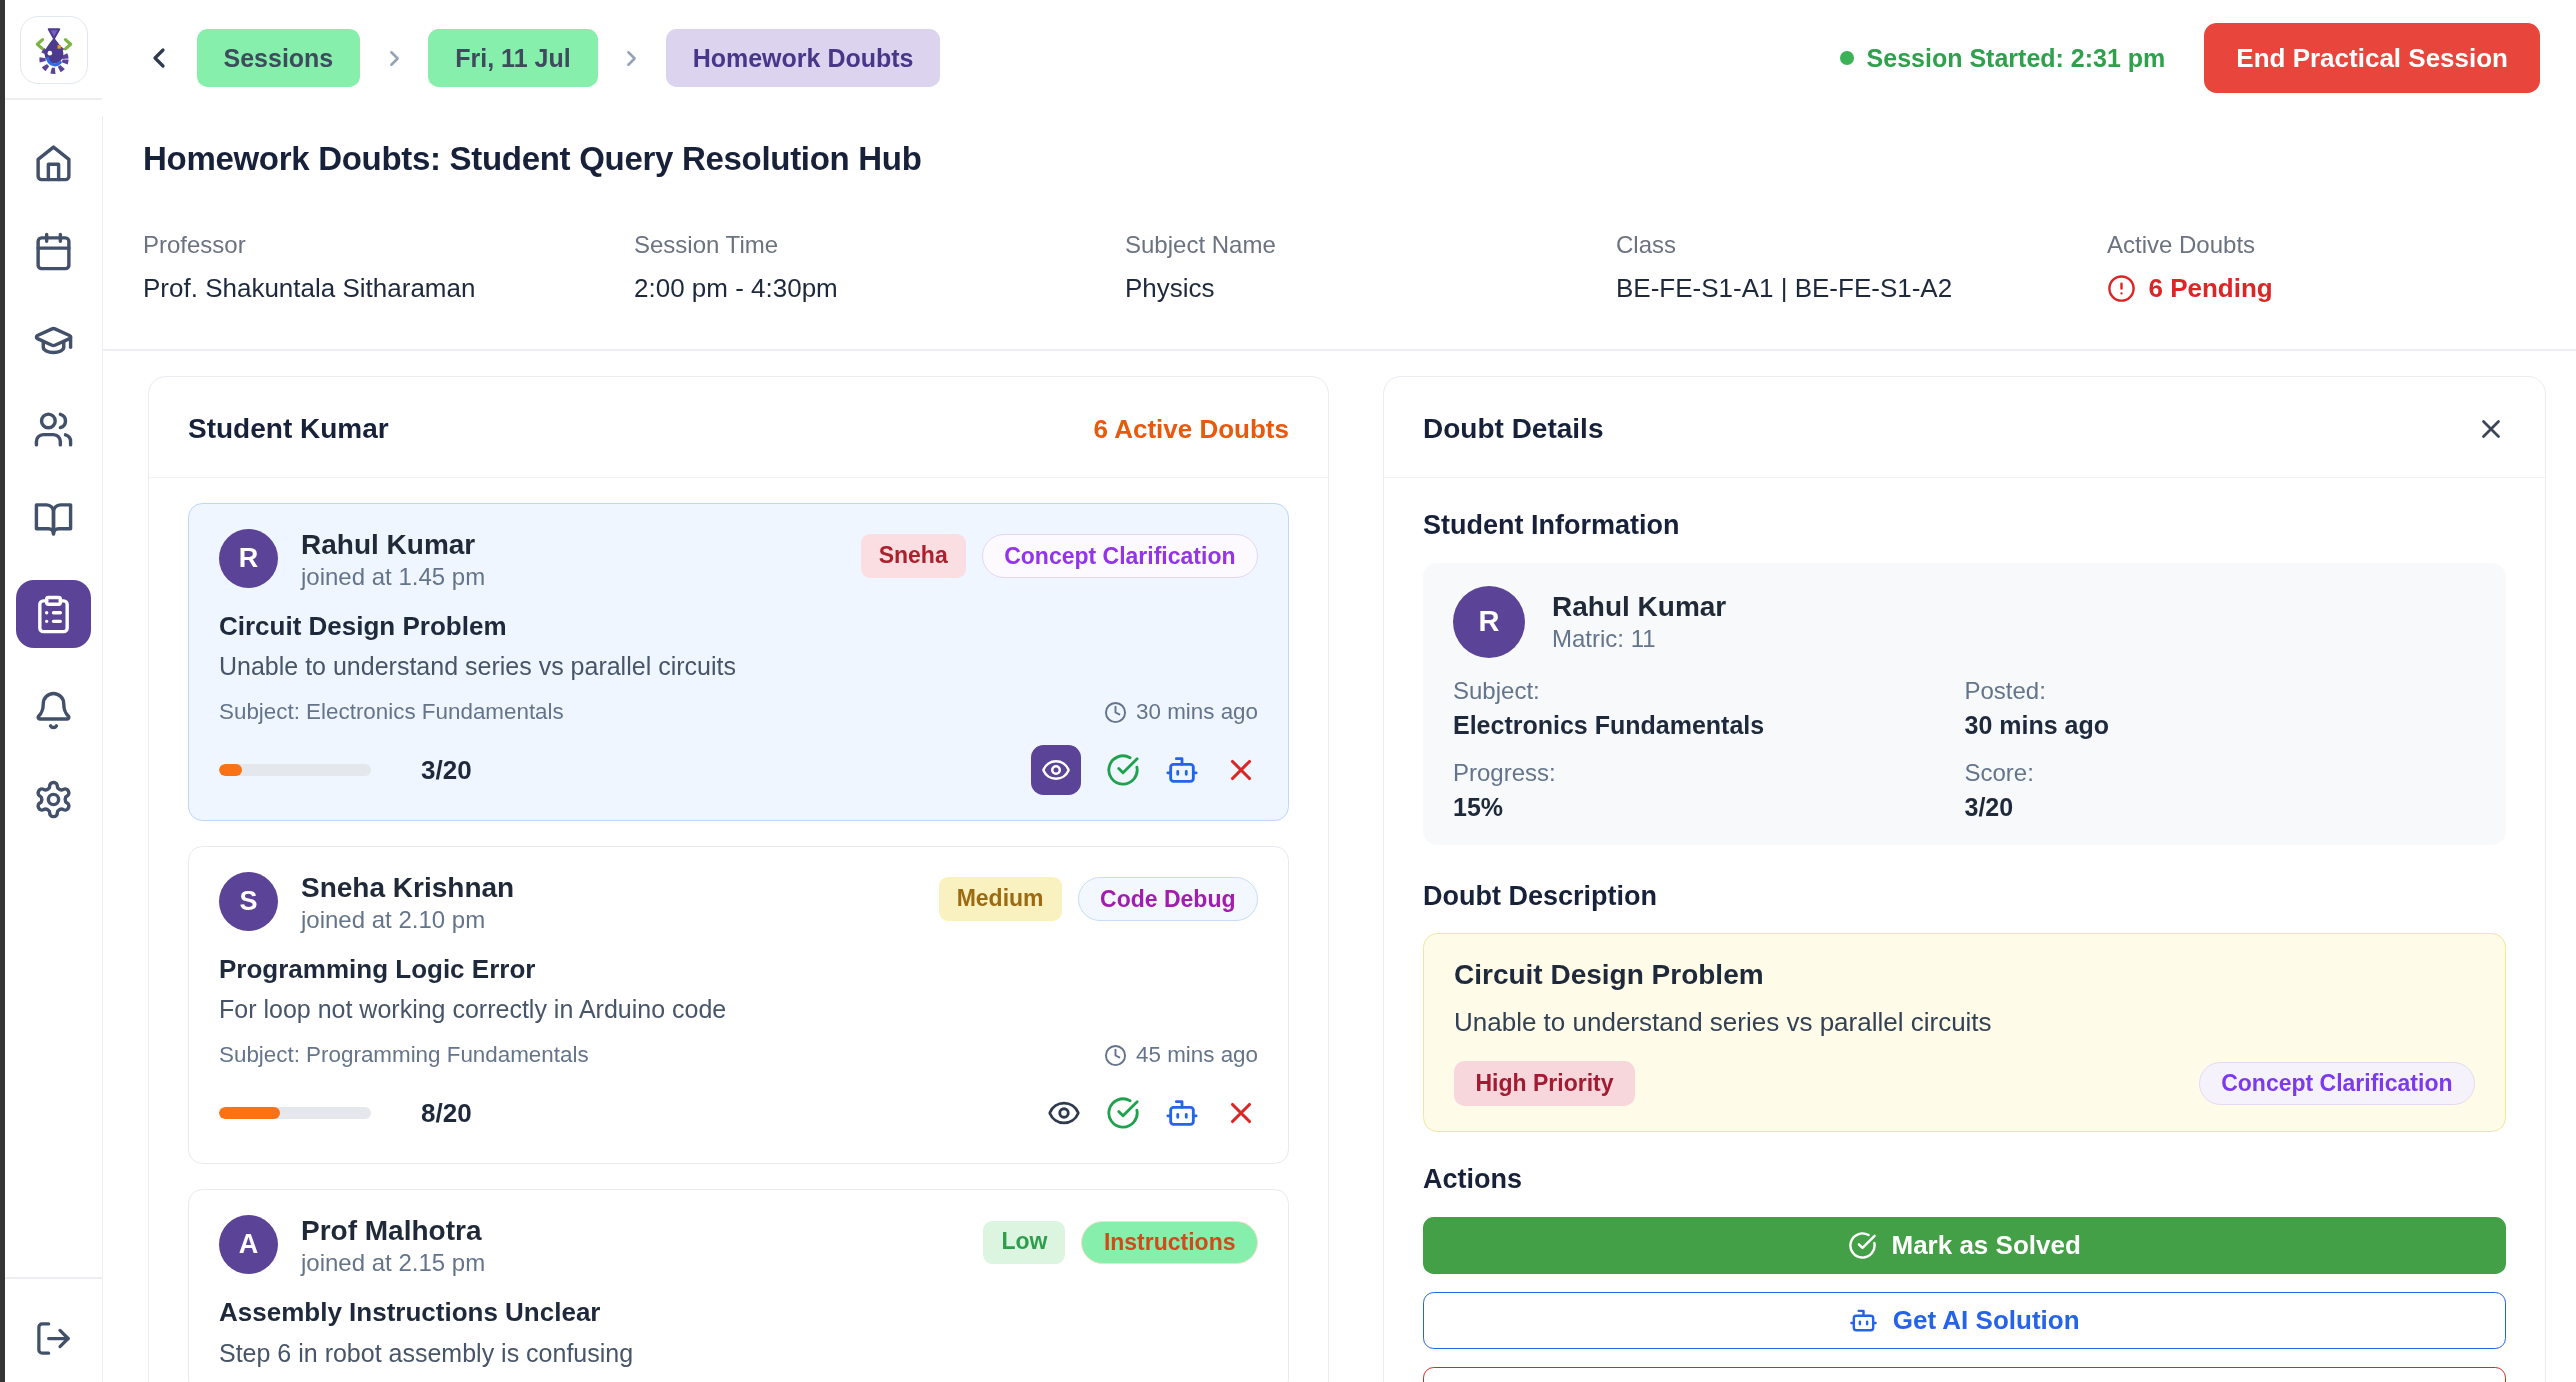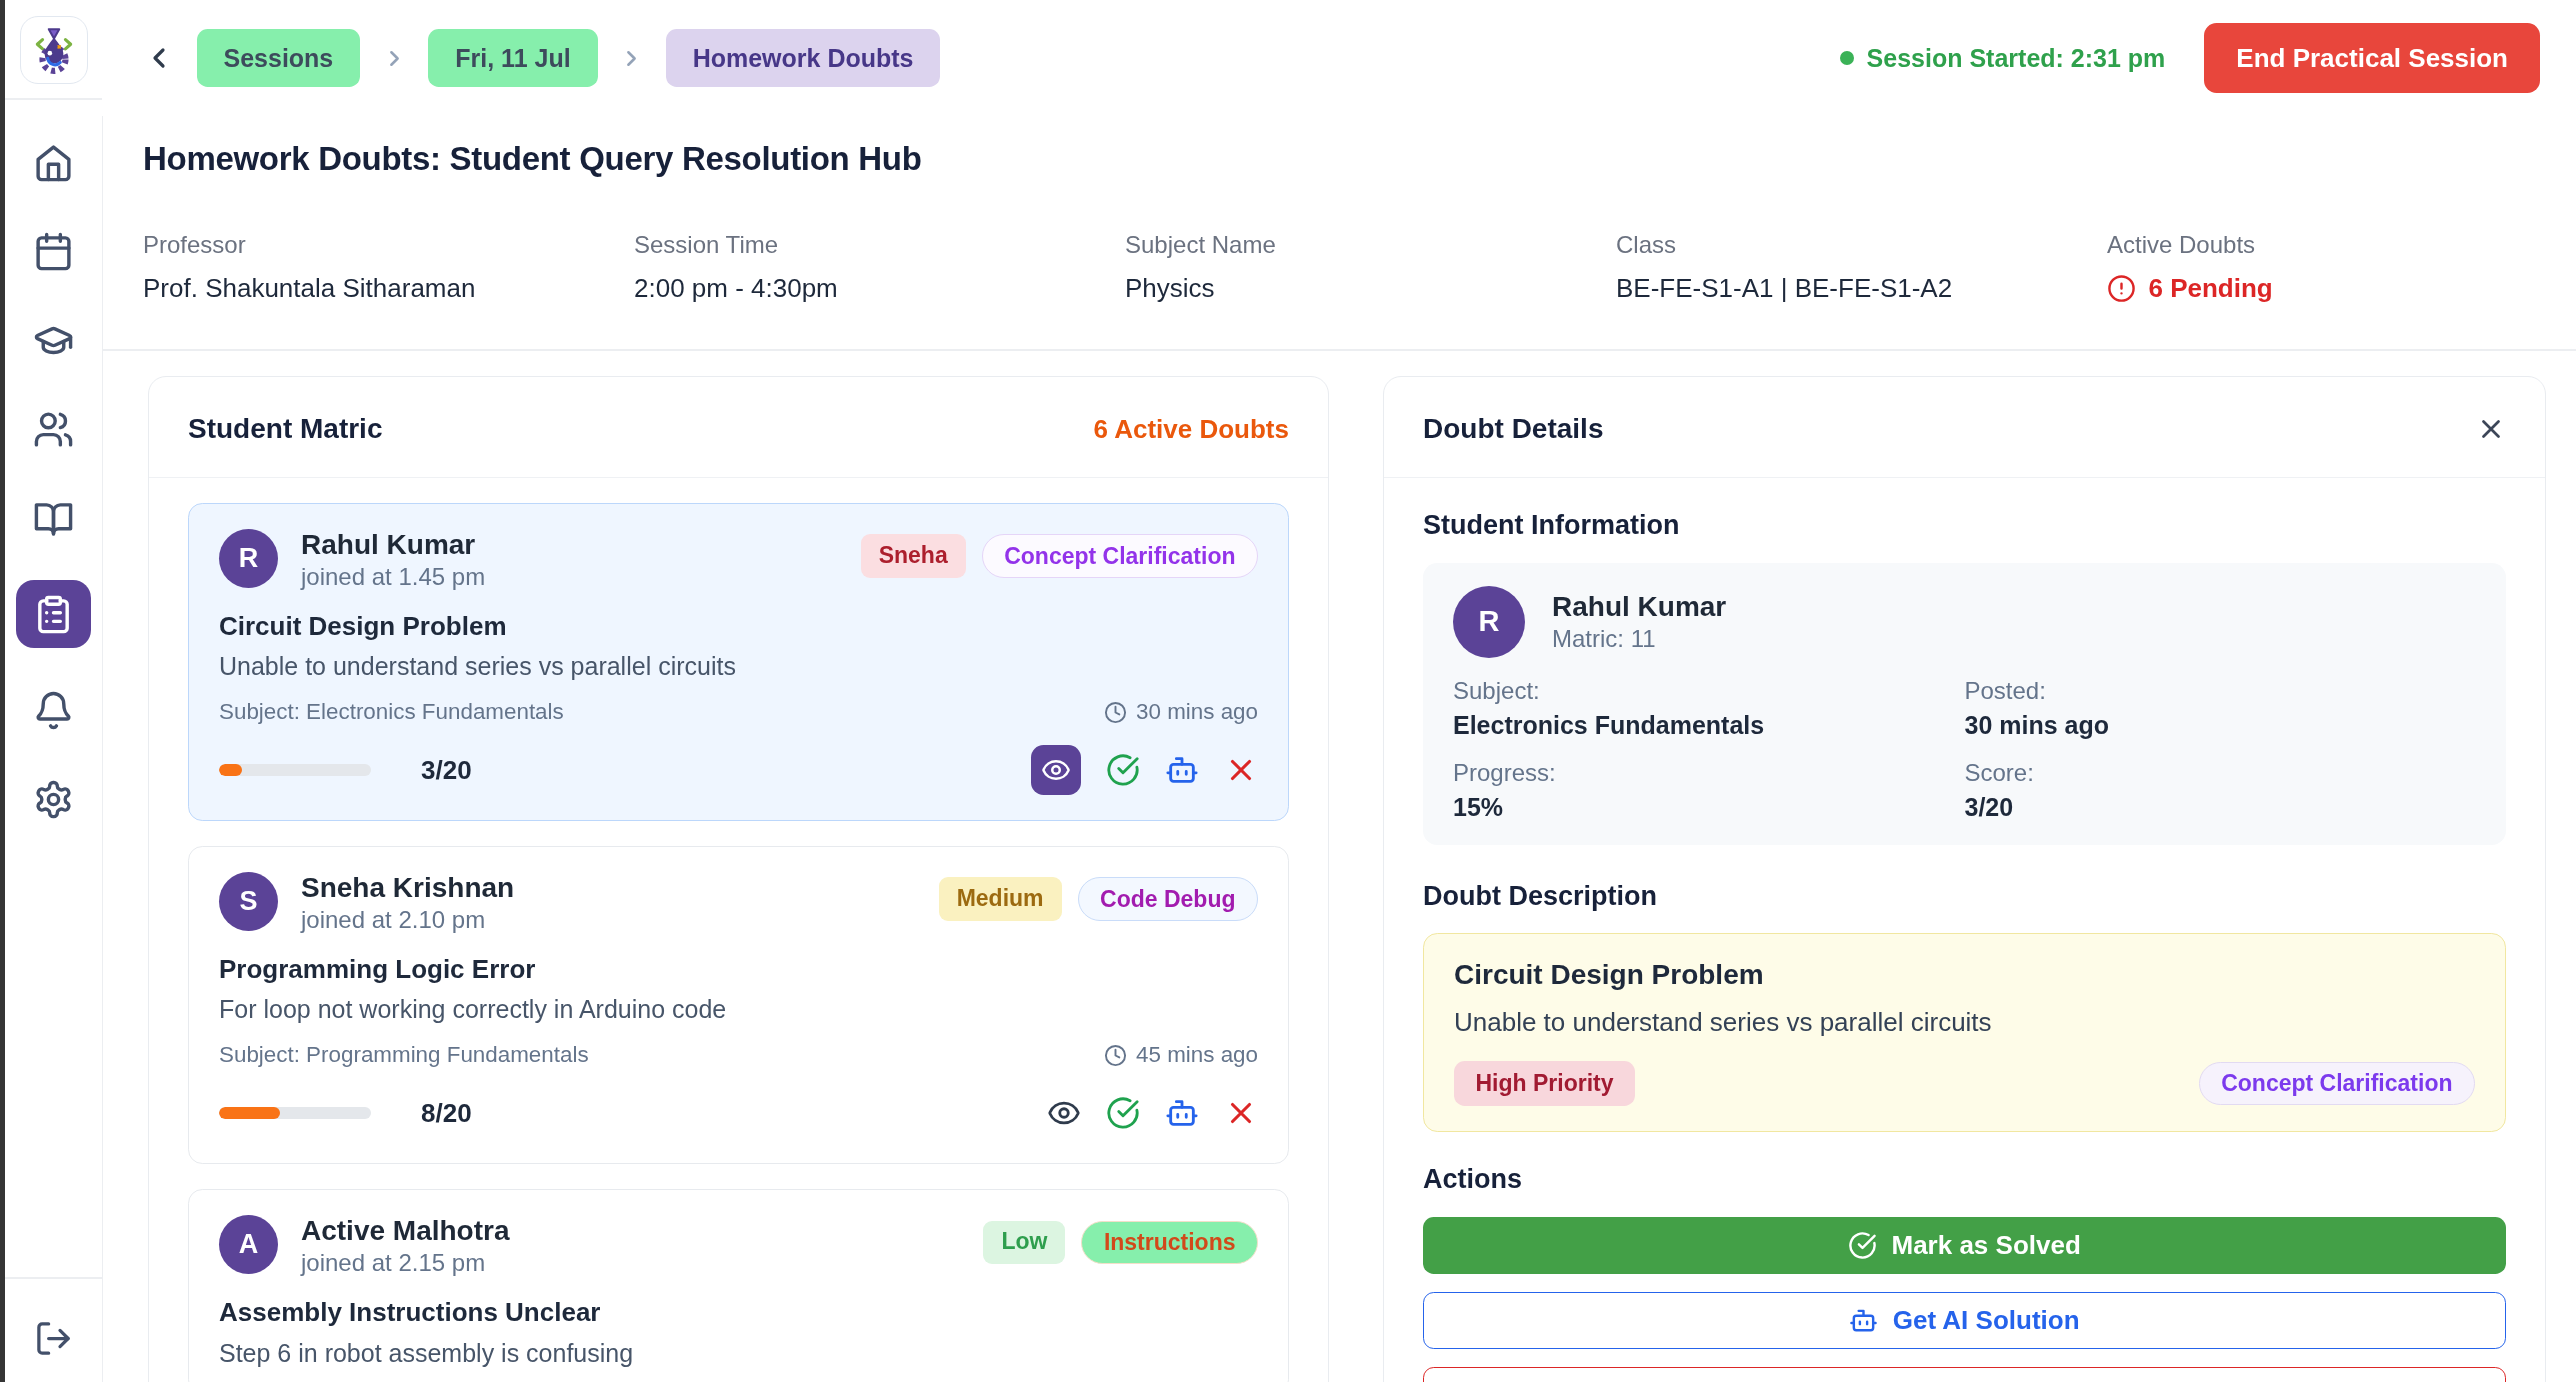--- a/index.html
+++ b/index.html
@@ -357,21 +357,21 @@
             <use href="#i-alert"></use>
           </svg>
         <span>6 Pending</span>
       </div>
     </div>
   </div>
   <div class="page-divider"></div>
 
   <section class="panel left-panel">
     <div class="panel-header">
-      <h2>Student Matric</h2>
+      <h2>Student Kumar</h2>
       <span class="count">6 Active Doubts</span>
     </div>
     <div class="cards">
 
       <article class="doubt-card selected">
         <div class="card-top">
           <div class="avatar">R</div>
           <div class="who">
             <div class="student-name">Rahul Kumar</div>
             <div class="joined">joined at 1.45 pm</div>
@@ -476,21 +476,21 @@
                 </svg>
               </button>
           </div>
         </div>
       </article>
 
       <article class="doubt-card">
         <div class="card-top">
           <div class="avatar">A</div>
           <div class="who">
-            <div class="student-name">Active Malhotra</div>
+            <div class="student-name">Prof Malhotra</div>
             <div class="joined">joined at 2.15 pm</div>
           </div>
           <div class="badges">
             <span class="badge-p low">Low</span>
             <span class="badge-c instructions">Instructions</span>
           </div>
         </div>
         <div class="doubt-title">Assembly Instructions Unclear</div>
         <div class="doubt-desc">Step 6 in robot assembly is confusing</div>
 

